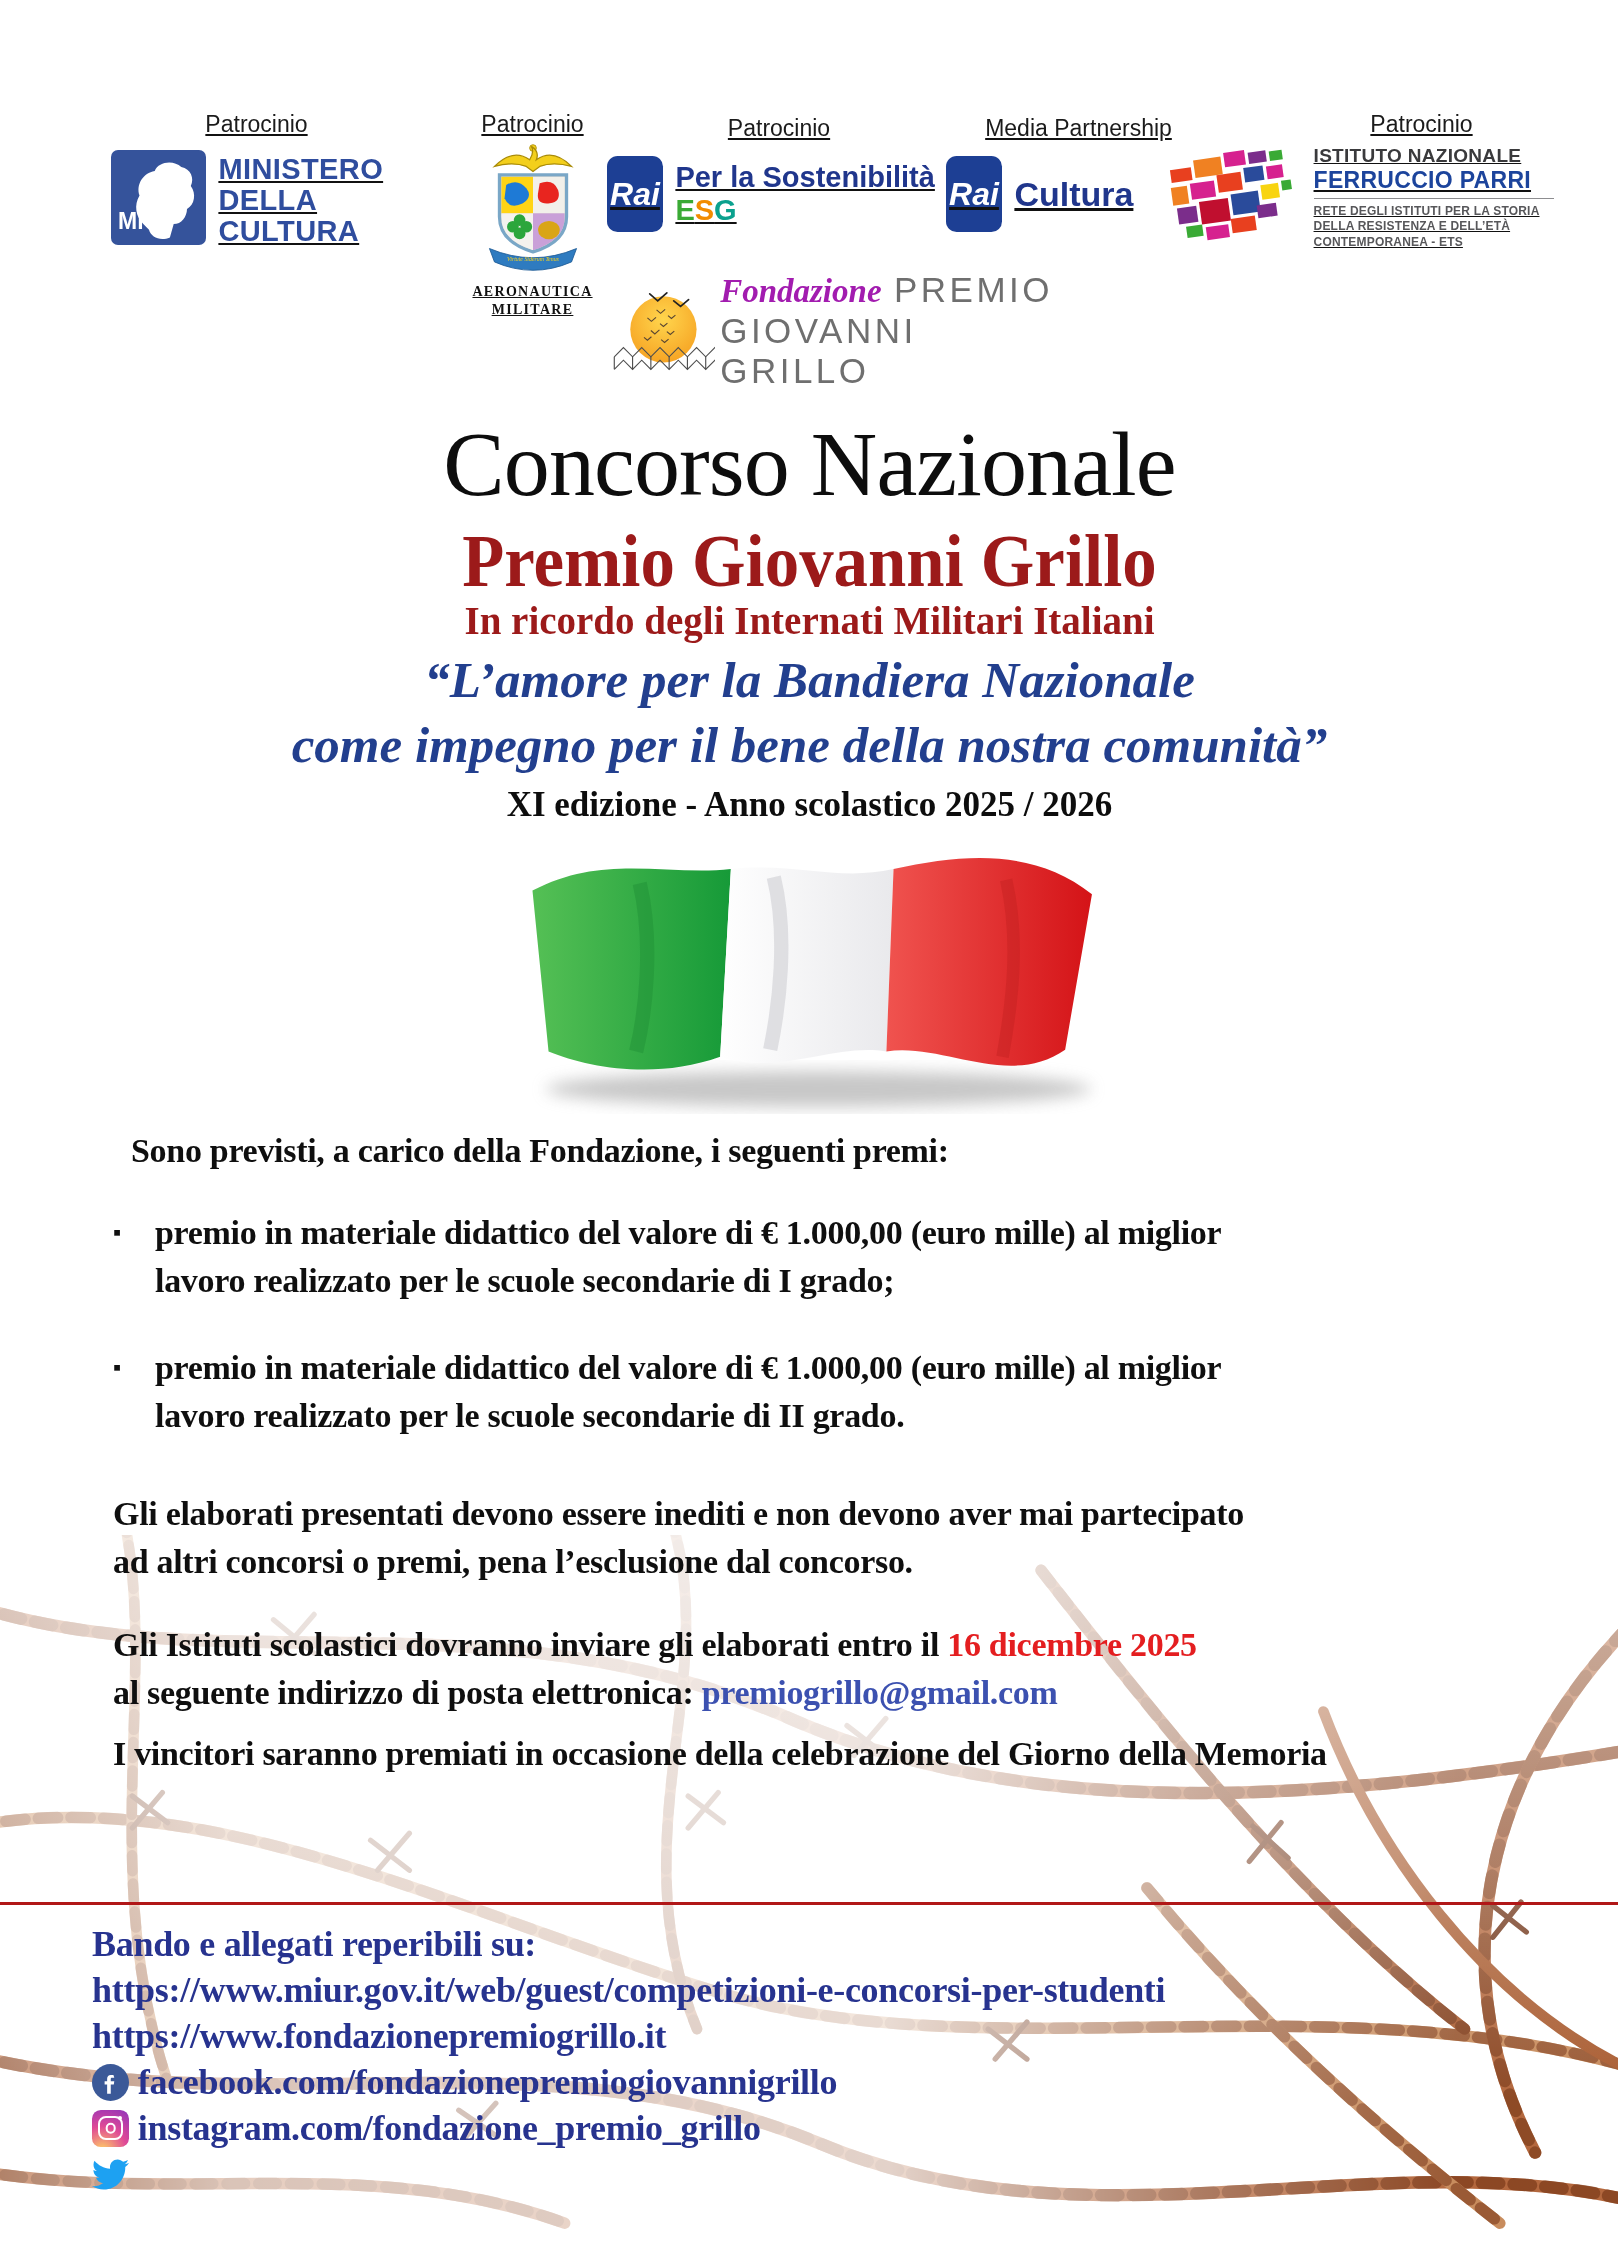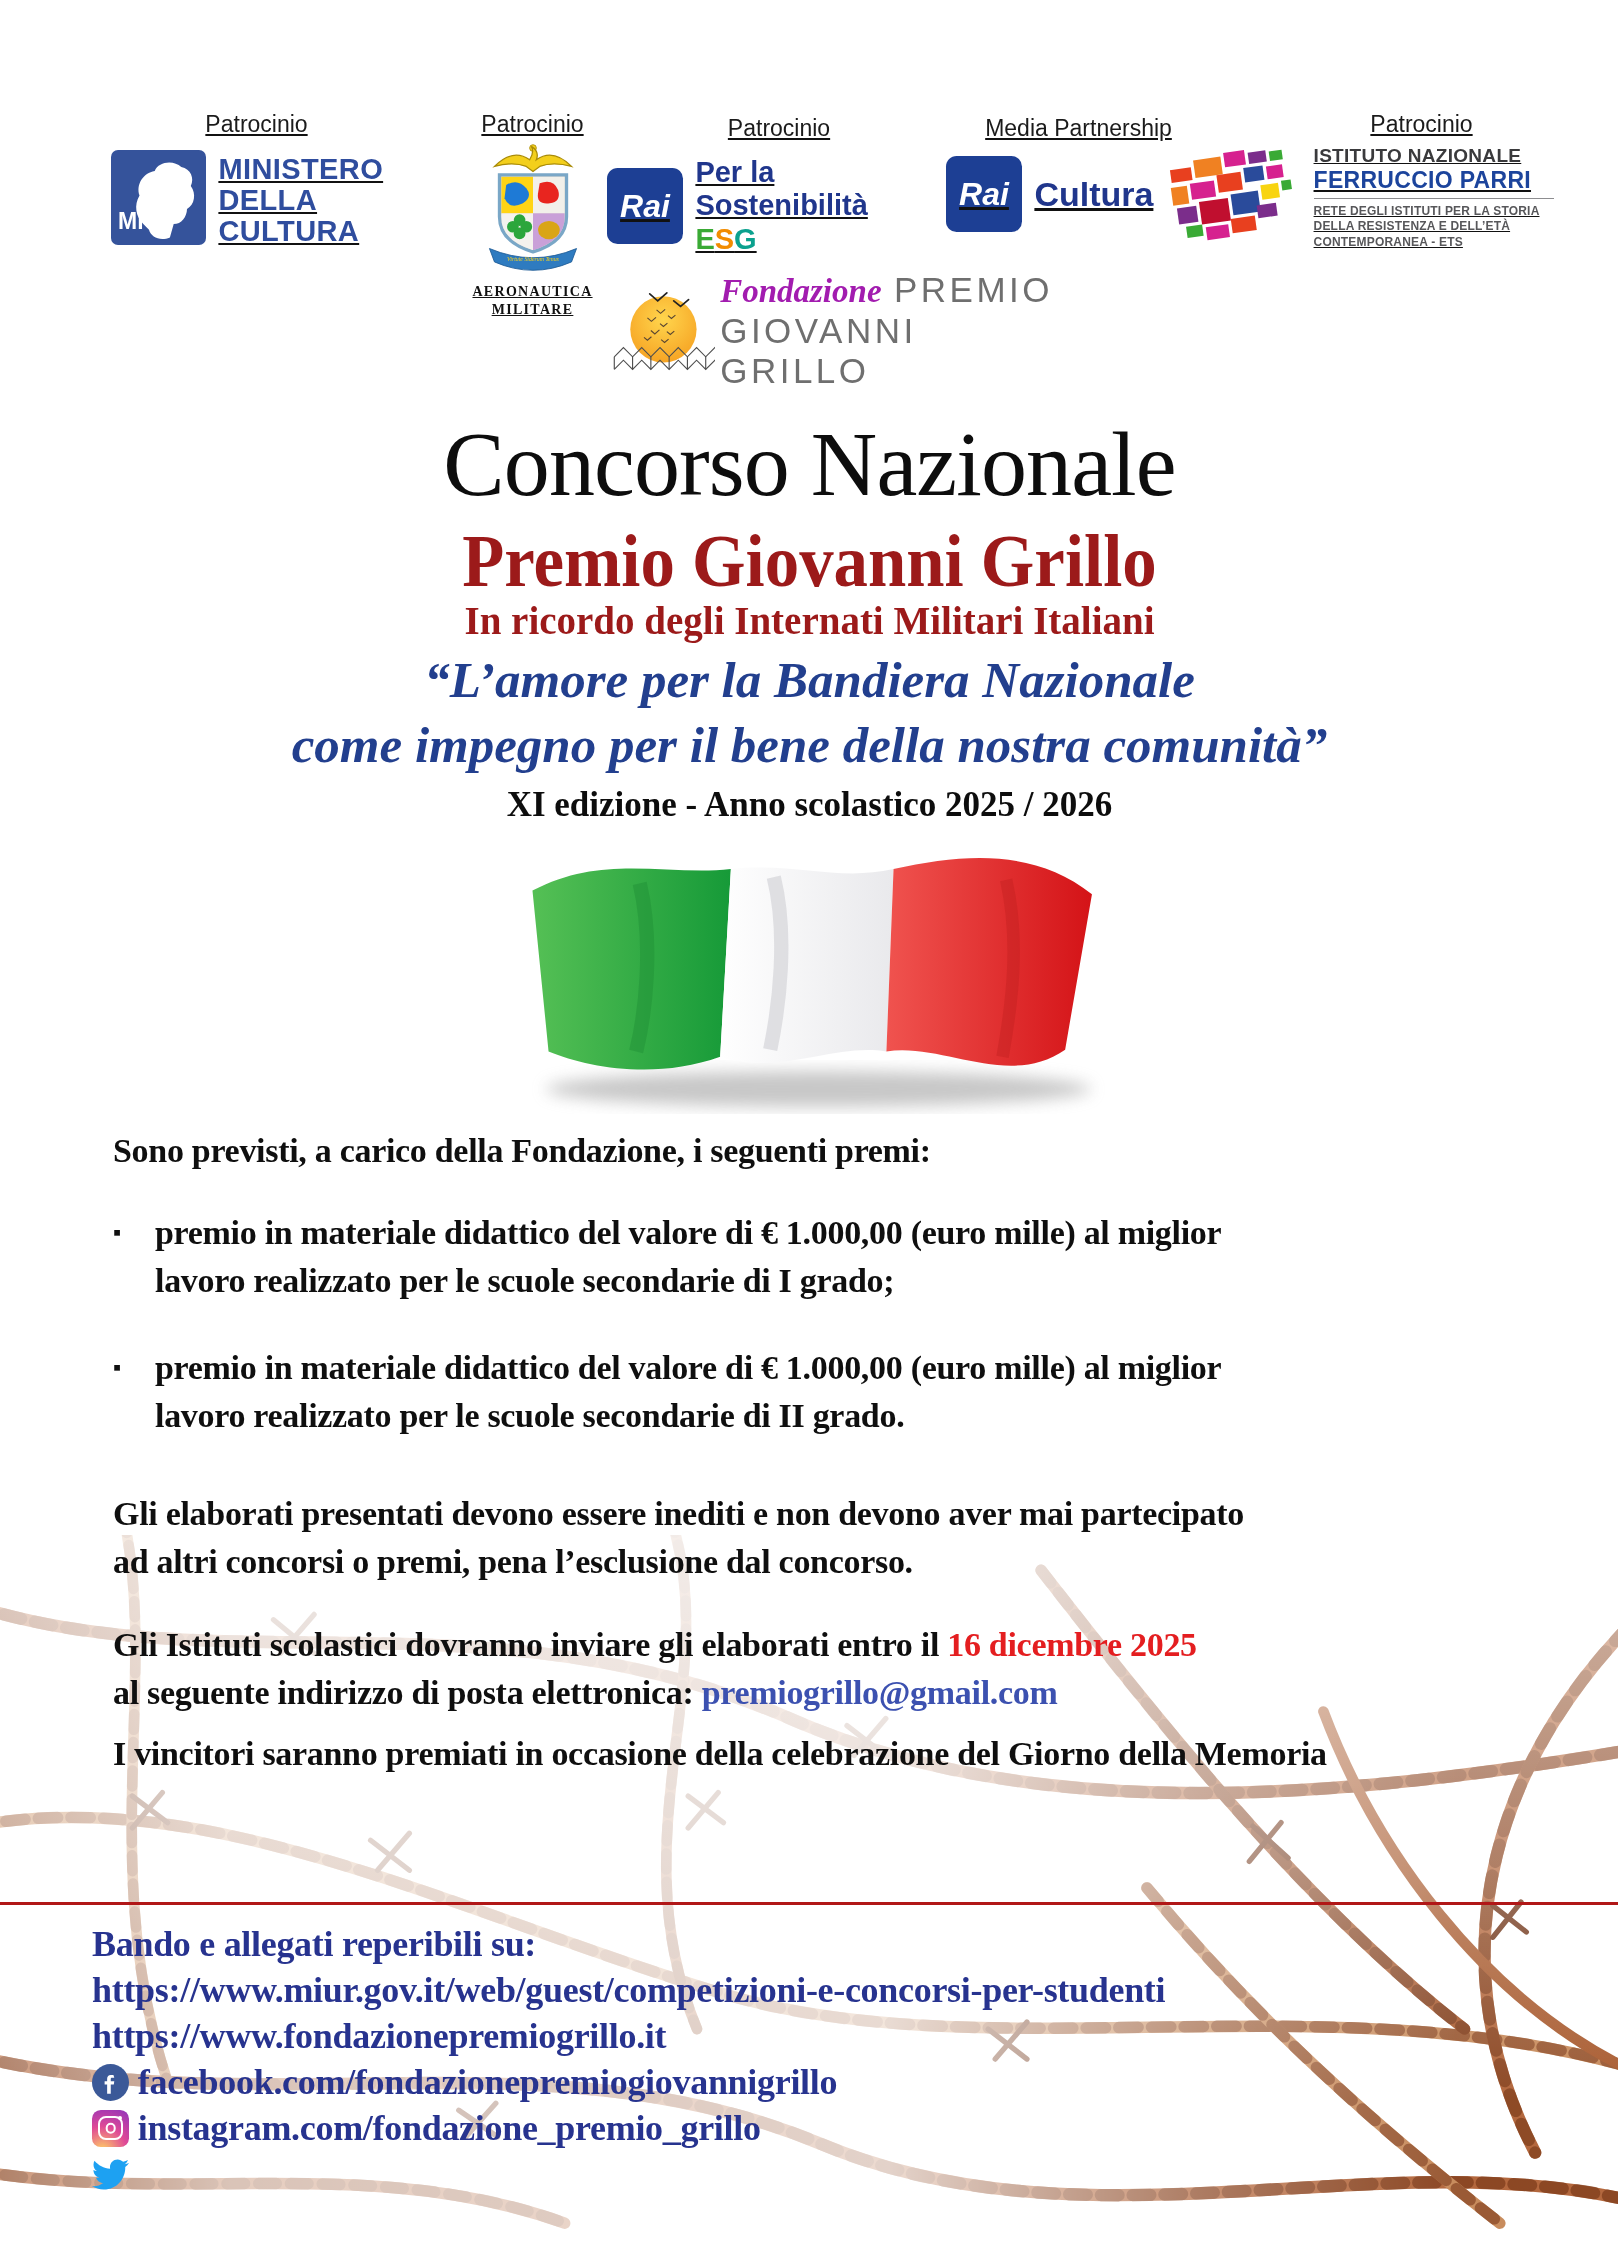--- a/index.html
+++ b/index.html
@@ -28,21 +28,21 @@
   .mic-row { display:flex; margin-top:12.4px; }
   .mic-square { position:relative; width:95px; height:95px; background:#35539b; border-radius:7px; flex:0 0 auto; }
   .mic-short { position:absolute; left:7px; bottom:10px; color:#fff; font-family:"Liberation Sans",sans-serif; font-weight:bold; font-size:23px; }
   .mic-name { margin-left:12.4px; padding-top:3.5px; font-family:"Liberation Sans",sans-serif; font-size:29px; line-height:1.07; color:#2f4d9e; font-weight:600; letter-spacing:0.4px; }
 
   .aero { left:439px; top:111px; width:187px; text-align:center; }
   .aero-name { font-size:14px; font-weight:bold; letter-spacing:1.3px; line-height:1.3; color:#111; margin-top:1.8px; }
 
   .resg { left:607px; top:115px; width:344px; }
   .rai-row { display:flex; align-items:center; margin-top:14px; }
-  .rai-square { width:76px; height:76px; background:#1d3f94; border-radius:10.6px; display:flex; align-items:center; justify-content:center; flex:0 0 auto; }
+  .rai-square { width:56px; height:76px; background:#1d3f94; border-radius:10.6px; display:flex; align-items:center; justify-content:center; flex:0 0 auto; }
   .rai-mark { color:#fff; font-family:"Liberation Sans",sans-serif; font-weight:bold; font-style:italic; font-size:32px; }
   .resg-stack { margin-left:12.4px; font-family:"Liberation Sans",sans-serif; font-weight:800; font-size:29px; color:#20368c; line-height:1.15; }
   .esg-e { color:#3aaa35; } .esg-s { color:#f28c00; } .esg-g { color:#0ba18e; }
 
   .rcult { left:946px; top:115px; width:265px; }
   .rcult-name { margin-left:12.4px; font-family:"Liberation Sans",sans-serif; font-weight:800; font-size:34px; color:#20368c; align-self:center; }
 
   .parri { left:1166px; top:111px; width:388px; }
   .parri .caption { margin-left:132px; width:247px; }
   .parri-row { display:flex; margin-top:7px; }
@@ -70,21 +70,21 @@
   .t-quote1   { top:651px; font-size:51px; font-weight:bold; font-style:italic; color:#223f8e; }
   .t-quote2   { top:716px; font-size:51px; font-weight:bold; font-style:italic; color:#223f8e; }
   .t-edition  { top:785px; font-size:35px; font-weight:bold; color:#0d0d0d; }
 
   
   .flag { position:absolute; left:505px; top:828px; width:618px; height:282px; z-index:2; }
 
   
   .content { position:absolute; left:113px; top:1101px; width:1412px; z-index:2;
              font-size:34px; font-weight:bold; line-height:48px; color:#0f0f0f; letter-spacing:-0.3px; }
-  .p2 { margin-top:25.6px; }
+  .p2 { margin-top:25.6px;margin-left:18px; }
   .bullet { display:flex; }
   .b1 { margin-top:34px; }
   .b2 { margin-top:39px; }
   .bullet .mark { width:42px; flex:0 0 auto; font-size:23px; line-height:48px; }
   .p3 { margin-top:50px; }
   .p4 { margin-top:35px; }
   .p5 { margin-top:13px; }
   .deadline { color:#e41e20; }
   .email { color:#3c51b0; }
 

